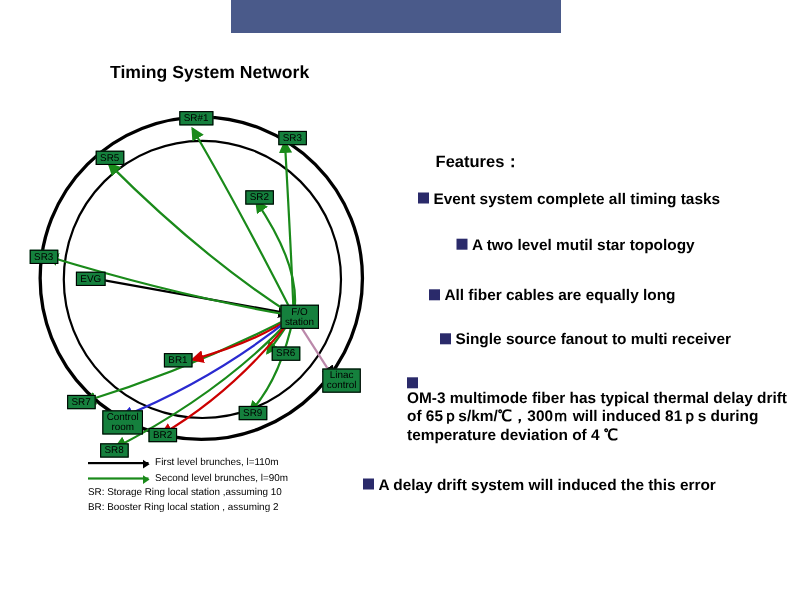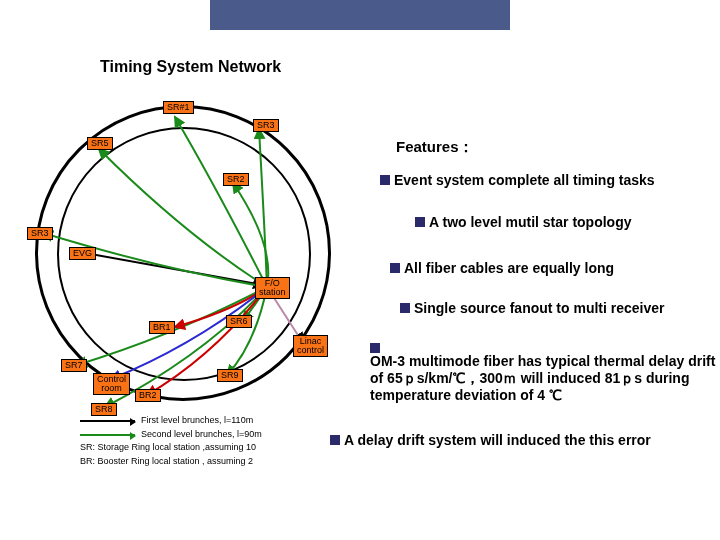--- a/index.html
+++ b/index.html
@@ -49,21 +49,21 @@
     top: 22px;
     left: 22px;
     width: 250px;
     height: 250px;
     border: 2px solid #000;
     border-radius: 50%;
   }
   .node {
     position: absolute;
     font-size: 9px;
-    background: #f97316;
+    background: #15803d;
     border: 1px solid #000;
     padding: 1px 3px;
     white-space: nowrap;
     line-height: 1;
   }
   .lines {
     position: absolute;
     top: 0;
     left: 0;
     width: 310px;
@@ -156,21 +156,21 @@
     <line x1="232" y1="182" x2="268" y2="238" stroke="#b8a" stroke-width="2" marker-end="url(#ah-black)"></line>
   </svg>
   <div id="nodes-container">
       <div class="node" style="top: -4px; left: 128px;">SR#1</div>
       <div class="node" style="top: 14px; left: 218px;">SR3</div>
       <div class="node" style="top: 32px; left: 52px;">SR5</div>
       <div class="node" style="top: 68px; left: 188px;">SR2</div>
       <div class="node" style="top: 122px; left: -8px;">SR3</div>
       <div class="node" style="top: 142px; left: 34px;">EVG</div>
       <div class="node" style="top: 172px; left: 220px; white-space: normal; text-align: center;">F/O<br>station</div>
-      <div class="node" style="top: 210px; left: 191px;">SR6</div>
+      <div class="node" style="top: 210px; left: 212px;">SR6</div>
       <div class="node" style="top: 216px; left: 114px;">BR1</div>
       <div class="node" style="top: 230px; left: 258px; white-space: normal; text-align: center;">Linac<br>control</div>
       <div class="node" style="top: 254px; left: 26px;">SR7</div>
       <div class="node" style="top: 268px; left: 58px; white-space: normal; text-align: center;">Control<br>room</div>
       <div class="node" style="top: 284px; left: 100px;">BR2</div>
       <div class="node" style="top: 298px; left: 56px;">SR8</div>
       <div class="node" style="top: 264px; left: 182px;">SR9</div>
     </div>
 </div>
 

